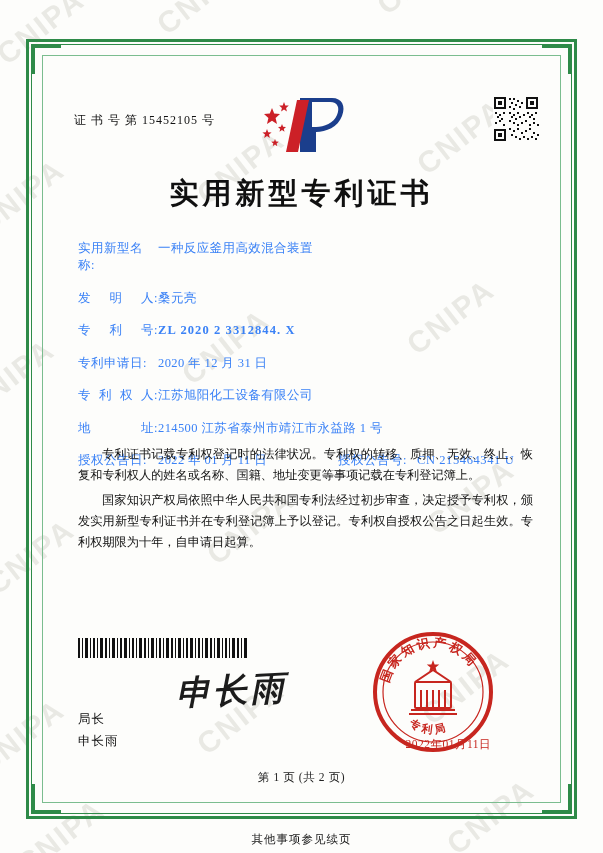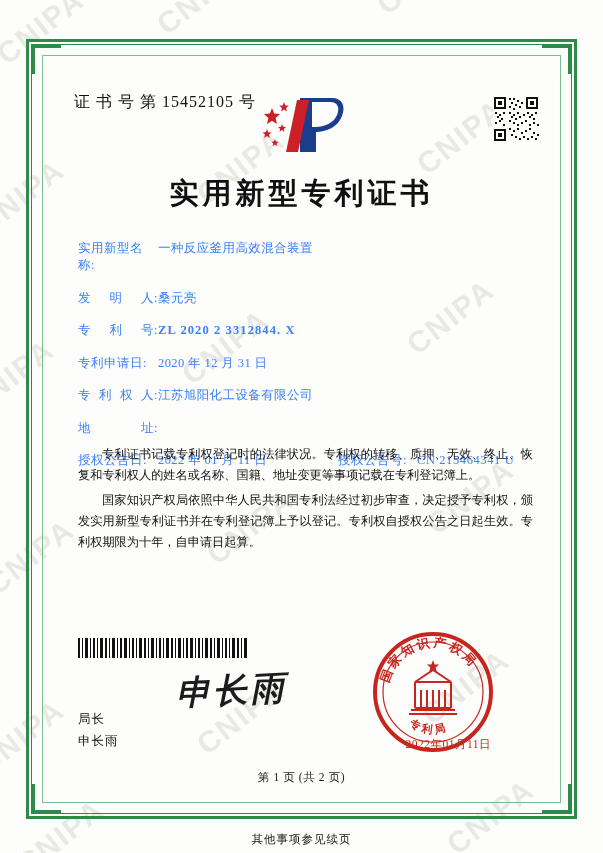--- a/index.html
+++ b/index.html
@@ -80,22 +80,22 @@
     left: 56px;
     top: 72px;
     right: 56px;
     bottom: 60px;
   }
 
   
   .cert-no {
     position: absolute;
     left: 18px;
-    top: 20px;
-    font-size: 16px;
+    top: 40px;
+    font-size: 12px;
     letter-spacing: 1px;
     color: #111;
   }
   .emblem {
     position: absolute;
     left: 50%;
     top: 22px;
     transform: translateX(-50%);
     width: 96px;
     height: 62px;
@@ -417,20 +417,21 @@
           <span>人:</span>
         </div>
         <div class="f-value">江苏旭阳化工设备有限公司</div>
       </div>
 
       <div class="field-row">
         <div class="f-label spread">
           <span>地</span>
           <span>址:</span>
         </div>
+        <div class="f-value">214500 江苏省泰州市靖江市永益路 1 号</div>
       </div>
 
       <div class="field-row grant-row">
         <div class="f-label">授权公告日:</div>
         <div class="f-value">
           <span class="g-date">2022 年 01 月 11 日</span>
           <span class="inline-pair">
             <span class="ip-label">授权公告号:</span>
             <span class="ip-value">CN 215464341 U</span>
           </span>

